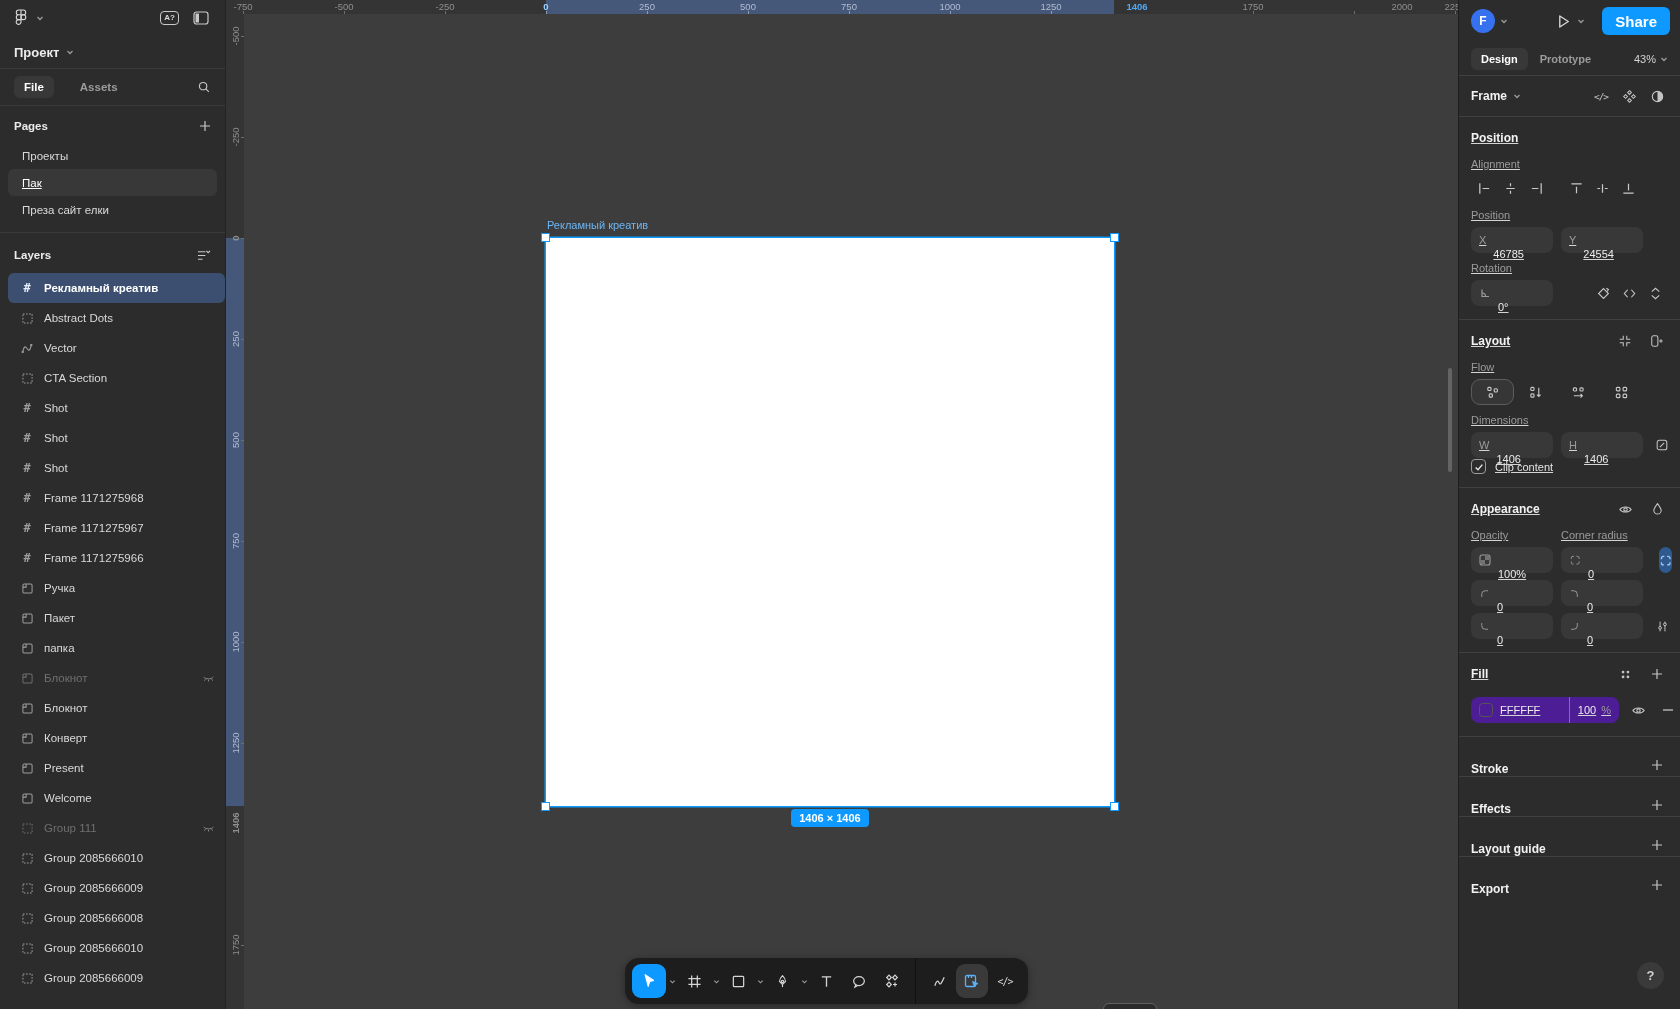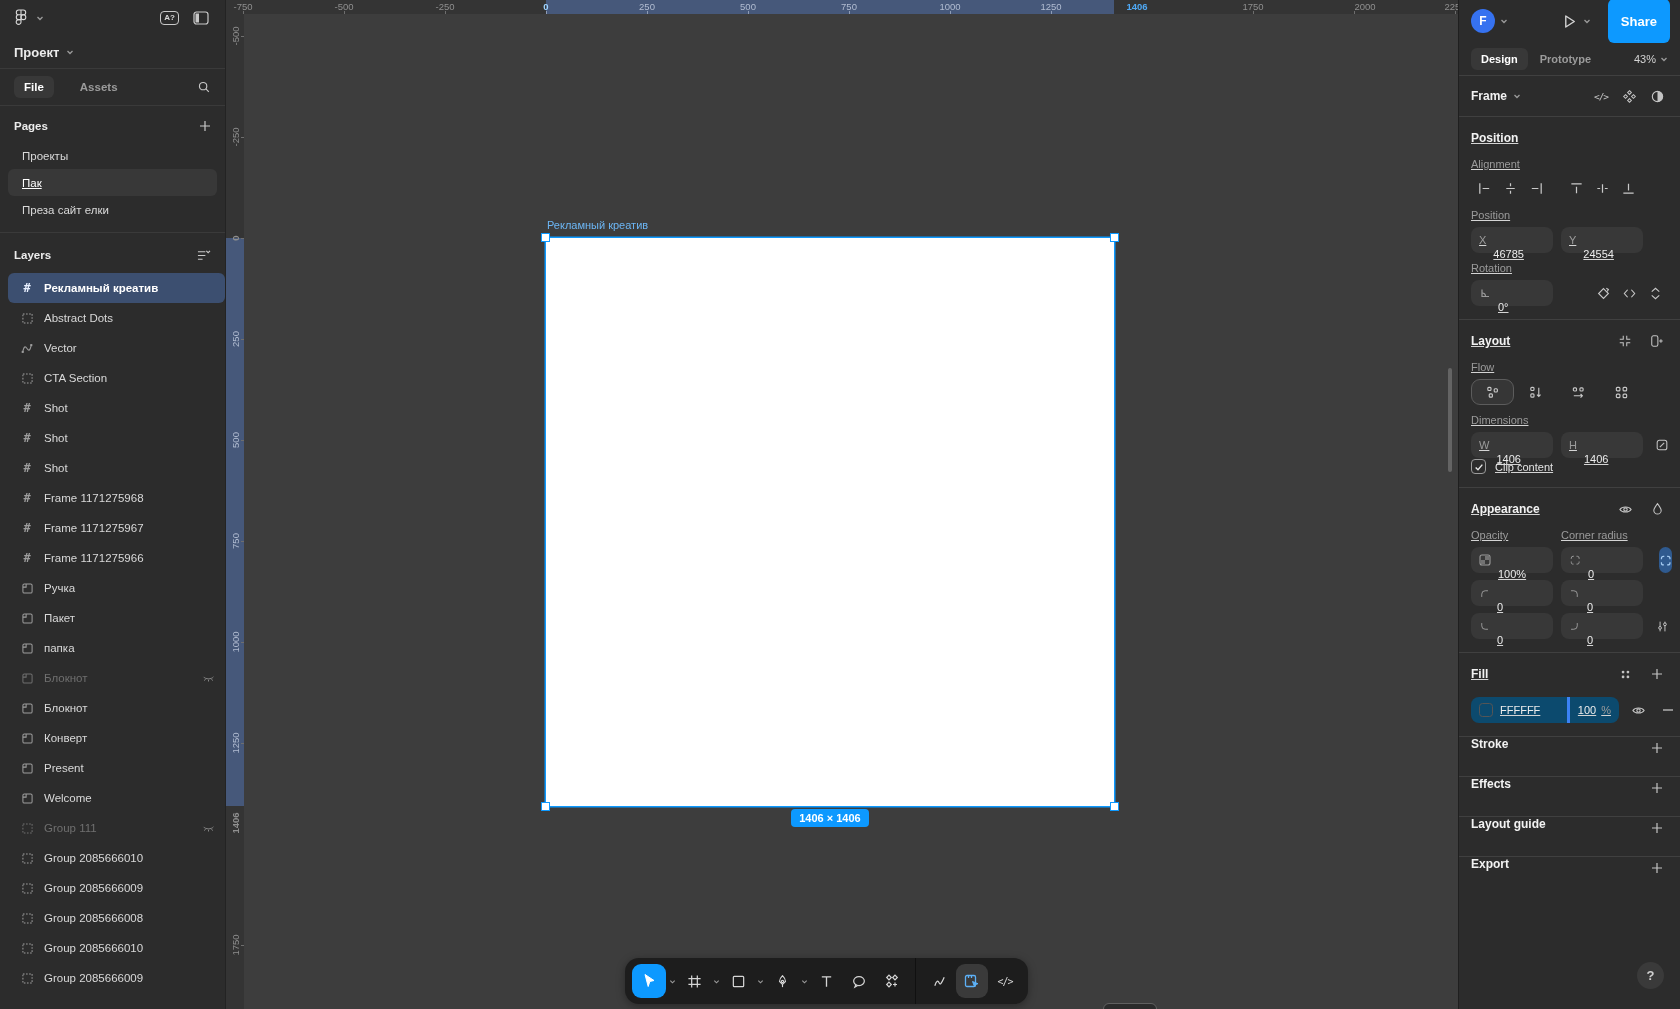--- a/index.html
+++ b/index.html
@@ -60,21 +60,21 @@
 .tbtn.seldark{background:#3a3a3a;color:#5db1f7;}
 .tchev{width:10px;height:34px;display:flex;align-items:center;justify-content:center;color:#9b9b9b;}
 .tdiv{width:1px;height:46px;background:#101010;margin:0 6px;}
 .ttext{font-family:"DejaVu Sans Mono",monospace;font-size:10px;letter-spacing:-1px;}
 #tooltipstub{position:absolute;left:1103px;top:1003px;width:54px;height:16px;background:#2b2b2b;border:1px solid #606060;border-radius:6px;z-index:29;}
 
 #right{position:absolute;left:1458px;top:0;width:222px;height:1009px;background:#2c2c2c;border-left:1px solid #1f1f1f;z-index:20;font-size:11px;}
 #phead{height:42px;display:flex;align-items:center;padding:0 10px 0 12px;gap:5px;}
 .avatar{width:24px;height:24px;border-radius:50%;background:#3672f0;color:#fff;font-weight:700;font-size:12px;display:flex;align-items:center;justify-content:center;}
 #phead .sp{flex:1;}
-.sharebtn{background:#0d99ff;color:#fff;font-size:13px;font-weight:600;border:none;border-radius:6px;height:44px;padding:0 13px;margin-left:12px;}
+.sharebtn{background:#0d99ff;color:#fff;font-size:15px;font-weight:600;border:none;border-radius:6px;height:28px;padding:0 13px;margin-left:12px;}
 #ptabs{height:33px;display:flex;align-items:center;padding:0 12px;gap:2px;}
 #ptabs .zoom{margin-left:auto;display:flex;align-items:center;gap:4px;color:#d4d4d4;}
 .pdiv{border-top:1px solid #404040;}
 #framerow{height:40px;display:flex;align-items:center;padding:0 12px;gap:6px;}
 .shead{display:flex;align-items:center;height:22px;gap:10px;}
 .shead .t{font-weight:700;font-size:12px;color:#f2f2f2;}
 .shead .sp{flex:1;}
 .sec{padding:10px 12px 13px;text-decoration:underline;}
 .plabel{color:#9b9b9b;margin:9px 0 6px;}
 .inrow{display:flex;align-items:center;gap:8px;}
@@ -86,26 +86,26 @@
 .agroup{display:flex;}
 .alrow{display:flex;gap:14px;}
 .seg{display:flex;width:172px;}
 .segc{width:43px;height:26px;display:flex;align-items:center;justify-content:center;color:#c9c9c9;}
 .segc.on{border:1px solid #5c5c5c;border-radius:9px;background:#363636;}
 .cliprow{display:flex;align-items:center;gap:9px;margin-top:1px;color:#e3e3e3;}
 .cbox{width:15px;height:15px;border:1.4px solid #9b9b9b;border-radius:4px;display:flex;align-items:center;justify-content:center;color:#e8e8e8;}
 .two{display:flex;gap:8px;}
 .col{width:82px;flex:none;}
 .cornbtn{width:26px;height:26px;border-radius:8px;background:#2f5a8f;color:#a4cbf2;display:flex;align-items:center;justify-content:center;margin-left:8px;}
-.fillcombo{background:#0c4a6e;border-radius:8px;height:26px;display:flex;align-items:center;width:148px;flex:none;}
+.fillcombo{background:#4c1d95;border-radius:8px;height:26px;display:flex;align-items:center;width:148px;flex:none;}
 .fillcombo .hexpart{display:flex;align-items:center;gap:7px;padding:0 8px;flex:1;color:#ececec;}
-.fillcombo .pct{display:flex;align-items:center;gap:5px;padding:0 8px;border-left:3px solid #3b82f6;height:100%;color:#ececec;}
+.fillcombo .pct{display:flex;align-items:center;gap:5px;padding:0 8px;border-left:1px solid #3b82f6;height:100%;color:#ececec;}
 .fillcombo .pct .sym{color:#9b9b9b;}
 .swatch{width:14px;height:14px;border-radius:3.5px;border:1px solid #555;}
-.addsec{height:39px;display:flex;align-items:flex-start;padding:0 12px;}
+.addsec{height:39px;display:flex;align-items:flex-end;padding:0 12px;}
 .addsec .t{font-weight:700;font-size:12px;color:#f2f2f2;}
 .addsec .plus{margin-left:auto;color:#c4c4c4;}
 #helpbtn{position:absolute;right:16px;bottom:20px;width:27px;height:27px;border-radius:50%;background:#3a3a3a;color:#cfcfcf;display:flex;align-items:center;justify-content:center;font-size:13px;font-weight:600;}
 </style>
 </head>
 <body>
 
 <div id="left">
   <div id="topbar" class="lrowbar">
     <span class="ico">
@@ -400,21 +400,21 @@
     <span class="htick inband" style="left: 522px;">500</span>
     <div class="hmark inband" style="left: 522px;"></div>
     <span class="htick inband" style="left: 623px;">750</span>
     <div class="hmark inband" style="left: 623px;"></div>
     <span class="htick inband" style="left: 724px;">1000</span>
     <div class="hmark inband" style="left: 724px;"></div>
     <span class="htick inband" style="left: 825px;">1250</span>
     <div class="hmark inband" style="left: 825px;"></div>
     <span class="htick" style="left: 1027px;">1750</span>
     <div class="hmark" style="left: 1027px;"></div>
-    <span class="htick" style="left: 1139px;">2000</span>
+    <span class="htick" style="left: 1176px;">2000</span>
     <div class="hmark" style="left: 1128px;"></div>
     <span class="htick" style="left: 1229px;">2250</span>
     <div class="hmark" style="left: 1229px;"></div>
     <span class="htick hlend" style="left: 911.024px;">1406</span>
   </div>
 <div id="vruler">
     <div class="band" style="top: 238px; left: 0px; width: 18px; height: 568.024px;"></div>
     <span class="vtick" style="top: 36px;">-500</span>
     <div class="vmark" style="top: 36px;"></div>
     <span class="vtick" style="top: 137px;">-250</span>

